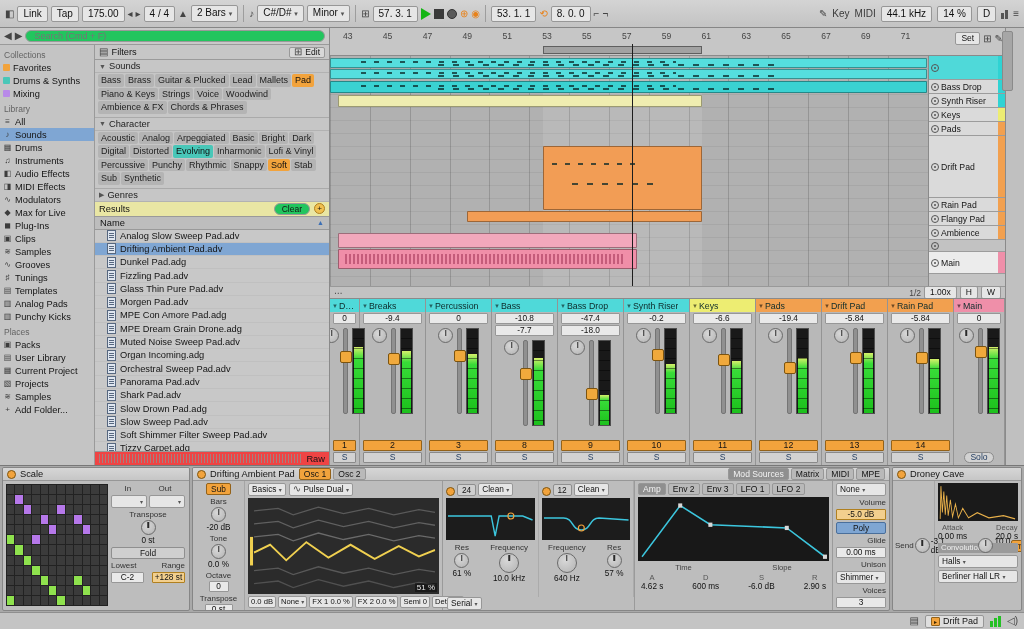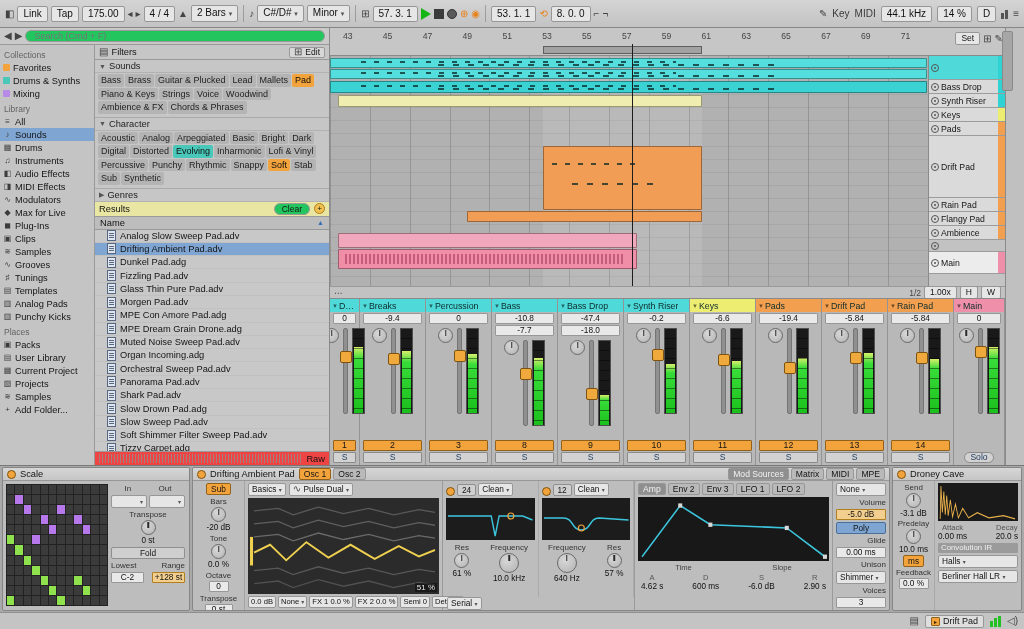--- a/index.html
+++ b/index.html
@@ -150,21 +150,21 @@
 .adsr{display:flex;justify-content:space-between;padding:1px 6px 0}
 .acell{display:flex;flex-direction:column;align-items:center}
 .acell .k{font-size:7.6px;color:#555}
 .acell .v{font-size:8.2px;color:#111}
 
 .gcol{flex:1;display:flex;flex-direction:column;gap:2px;padding:2px 3px;font-size:8px}
 .gcol .plabel{text-align:right}
 
 #reverb-dev{flex:1}
 .rbody{flex:1;display:flex;min-height:0}
-.rleft{width:42px;display:flex;flex-direction:column;align-items:center;gap:1px;padding:2px;border-right:1px solid #a8a8a8}
+.rleft{width:42px;display:flex;flex-direction:row;align-items:center;gap:1px;padding:2px;border-right:1px solid #a8a8a8}
 .rright{flex:1;display:flex;flex-direction:column;gap:2px;padding:2px 3px;min-width:0}
 .rvdisp{background:#1a1a1a;height:38px;flex:none}
 .advals{display:flex;justify-content:space-between}
 .convbar{background:#9b9b9b;color:#f0f0f0;font-size:7.8px;padding:0 3px;line-height:10px;border-radius:1px}
 
 #status{position:absolute;left:0;top:612px;width:1024px;height:17px;background:#c4c4c4;border-top:1px solid #8f8f8f;display:flex;align-items:center;padding:0 6px;gap:6px}
 #status .srt{margin-left:auto;display:flex;align-items:center;gap:6px}
 .sbox{display:flex;align-items:center;gap:3px;background:#dedede;border:1px solid #979797;border-radius:2px;padding:0 5px;height:13px;font-size:9px}
 .clipic{width:9px;height:9px;background:#f2a33c;border:1px solid #93621a;border-radius:1px;font-size:6px;line-height:8px;text-align:center;color:#3a2500}
 .smeter{display:flex;gap:1px;align-items:flex-end;height:11px}

